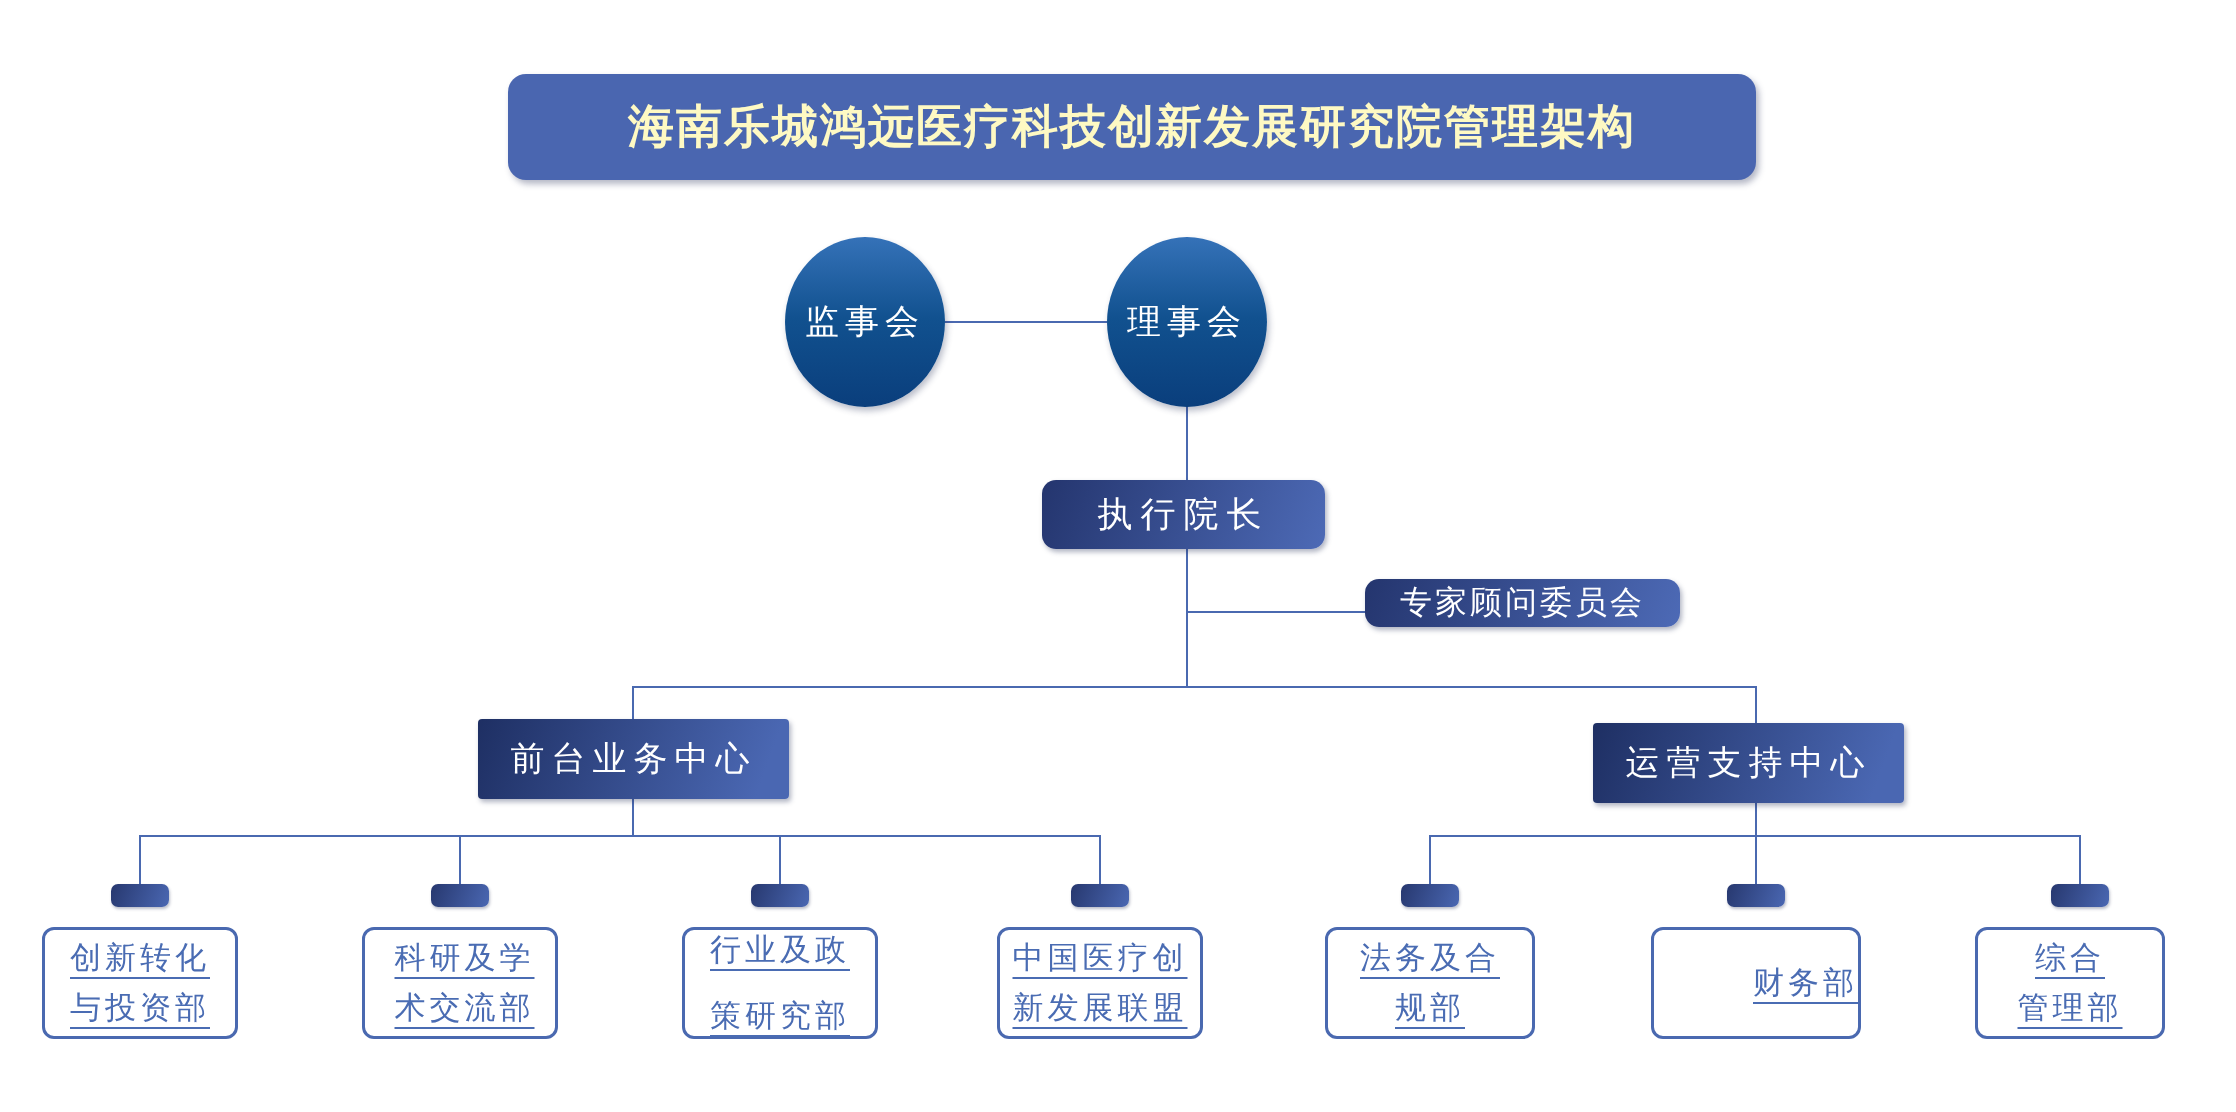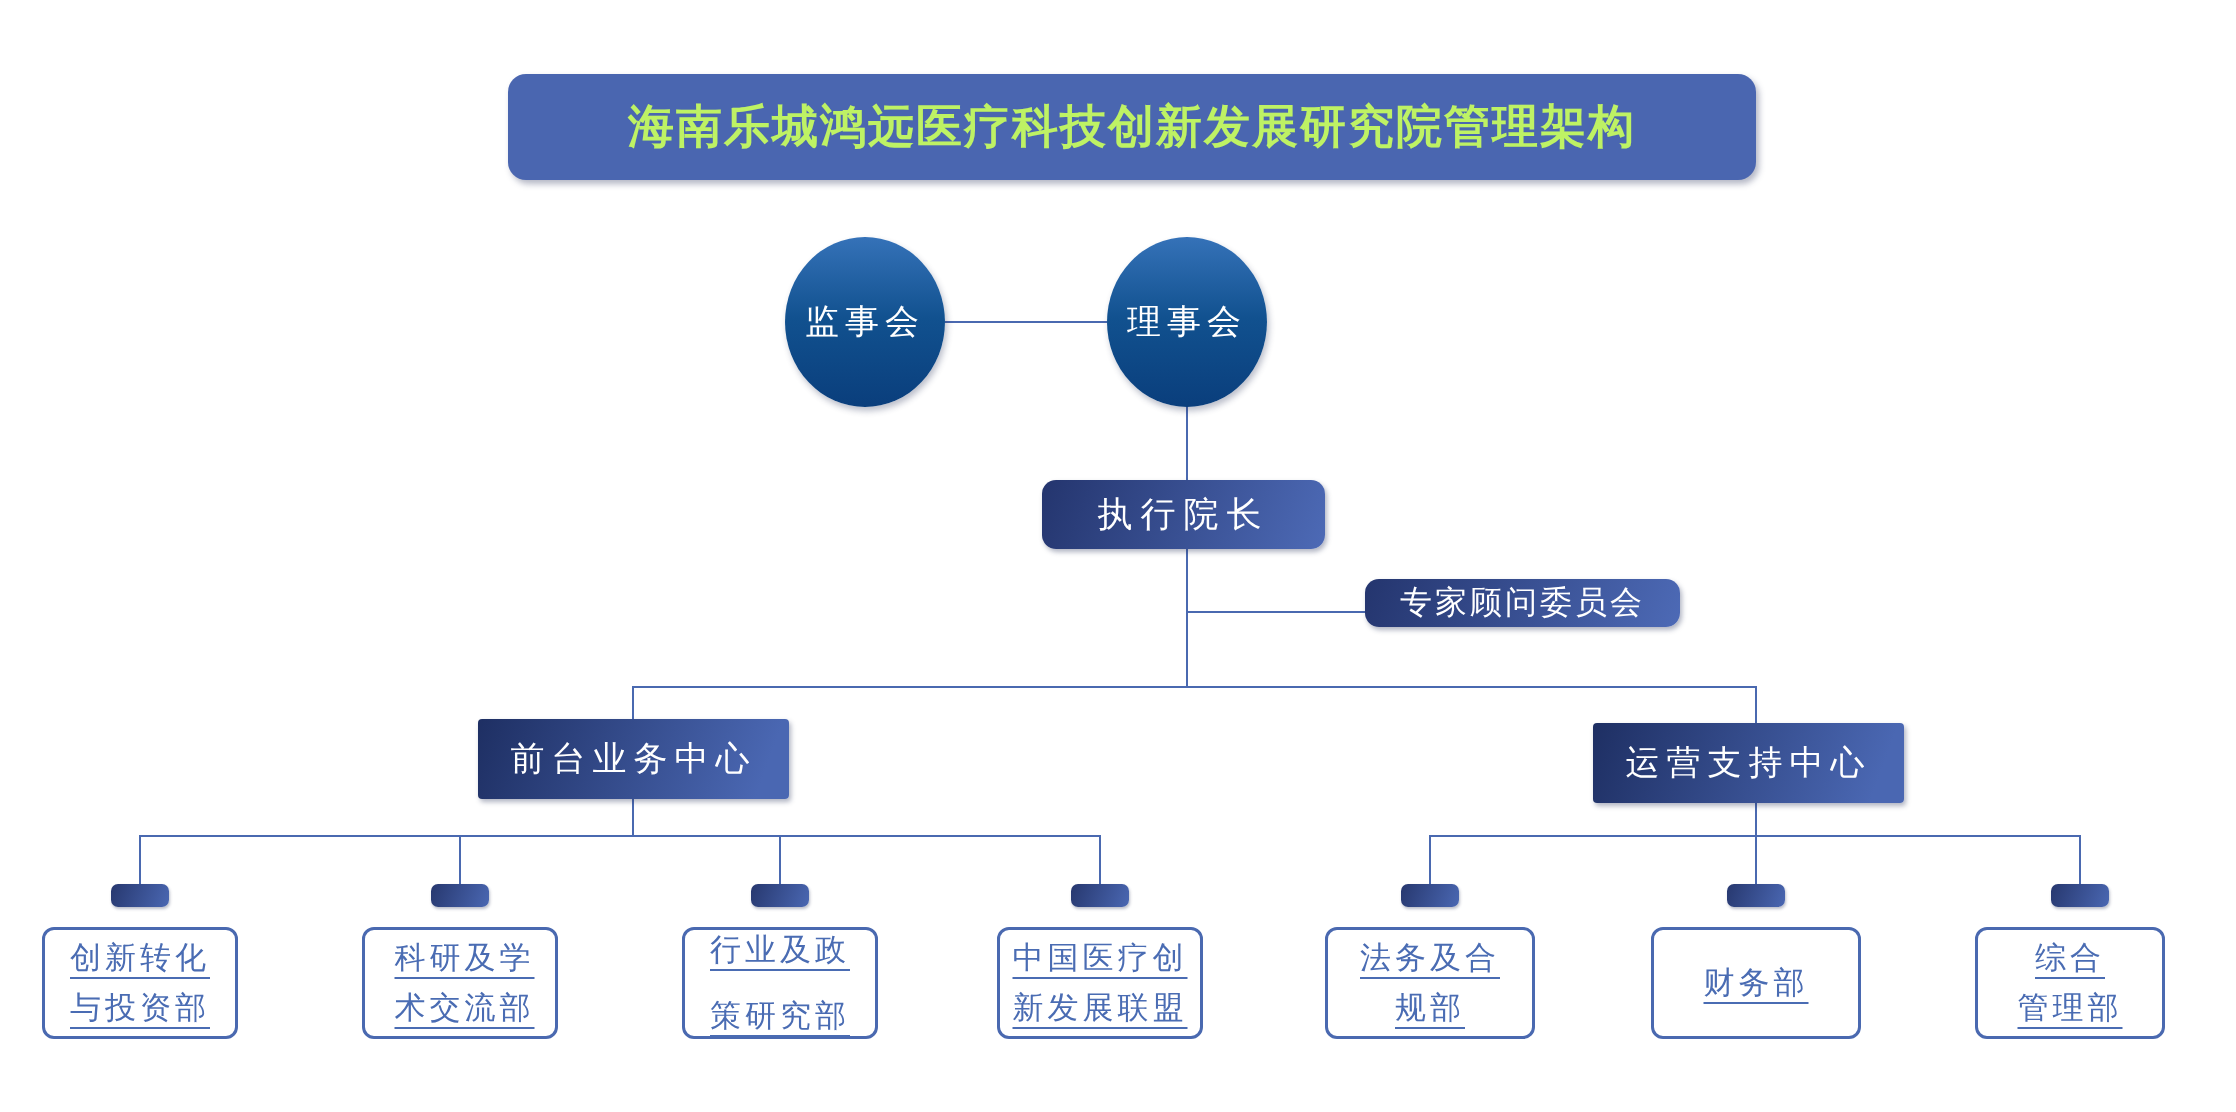--- a/index.html
+++ b/index.html
@@ -12,21 +12,21 @@
   .h-line{height:2px;}
   .v-line{width:2px;}
   
   .title-bar{
     position:absolute;left:508px;top:74px;width:1248px;height:106px;
     background:#4a66b0;border-radius:18px;
     box-shadow:3px 4px 6px rgba(40,50,90,.35);
     display:flex;align-items:center;justify-content:center;z-index:2;
   }
   .title-bar span{
-    color:#bef264;font-size:46px;font-weight:bold;letter-spacing:2px;
+    color:#fef9c3;font-size:46px;font-weight:bold;letter-spacing:2px;
     font-family:Liberation Mono, monospace;
   }
   
   .circle{
     position:absolute;width:160px;height:170px;border-radius:50%;
     background:linear-gradient(180deg,#3572b8 0%,#11518f 48%,#0a3e7c 100%);
     box-shadow:2px 4px 6px rgba(30,40,80,.3);
     display:flex;align-items:center;justify-content:center;z-index:2;
   }
   .circle span{color:#ffffff;font-size:34px;letter-spacing:6px;}
@@ -147,21 +147,21 @@
   </div>
   <div class="leaf" style="left:997px;width:206px;">
     <span>中国医疗创</span>
     <span>新发展联盟</span>
   </div>
 
   <div class="leaf" style="left:1325px;width:210px;">
     <span>法务及合</span>
     <span>规部</span>
   </div>
-  <div class="leaf" style="left:1651px;width:210px;">
+  <div class="leaf" style="left:1651px;width:210px;align-items:flex-end;">
     <span>财务部</span>
 
   </div>
   <div class="leaf" style="left:1975px;width:190px;">
     <span>综合</span>
     <span>管理部</span>
   </div>
 
 </div>
 

